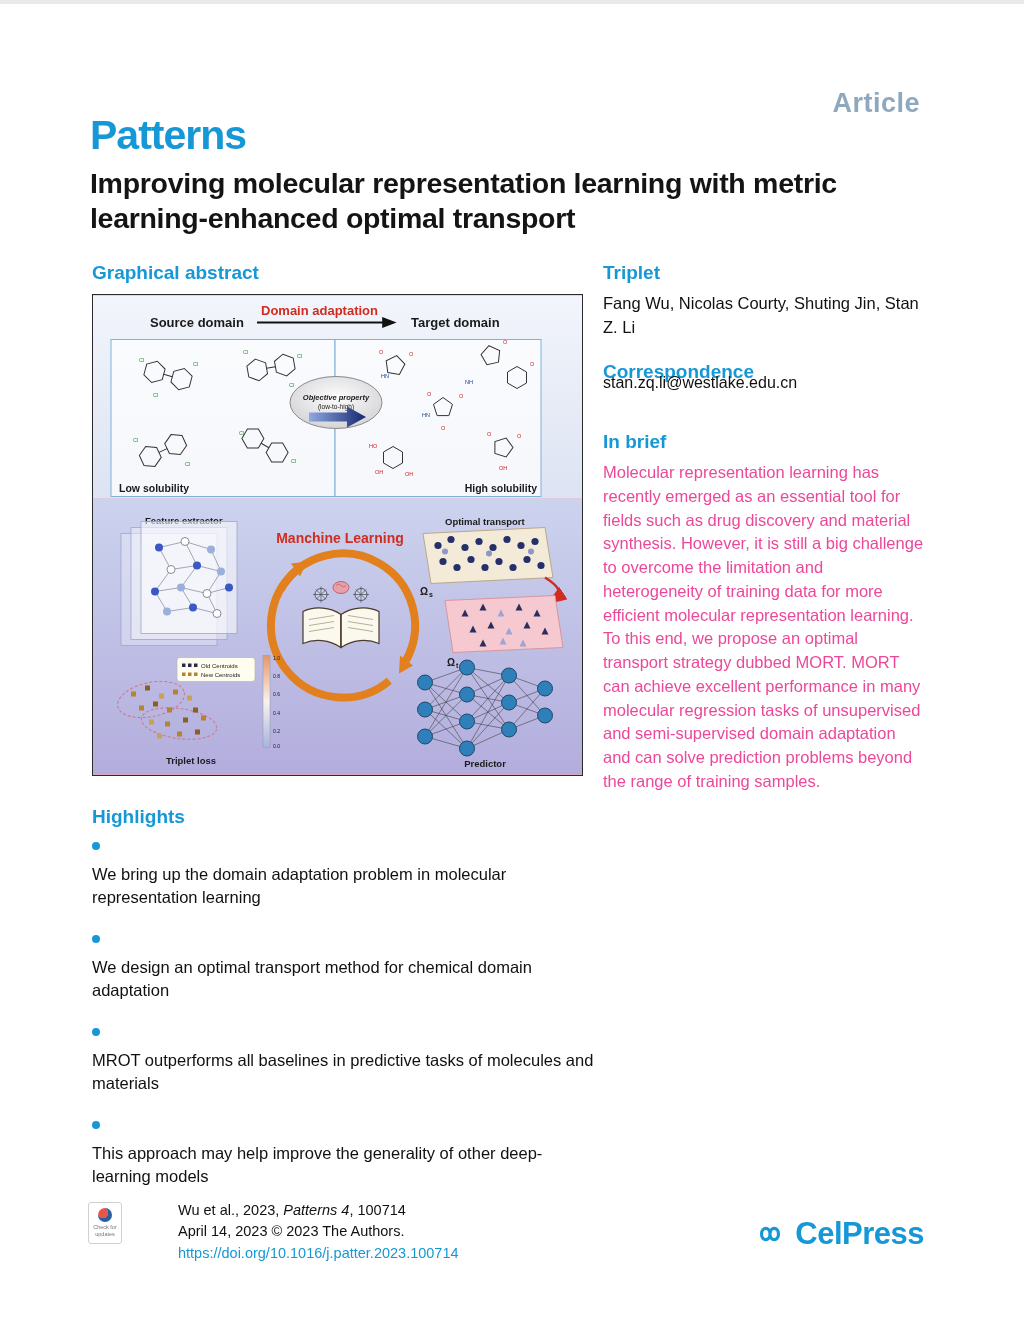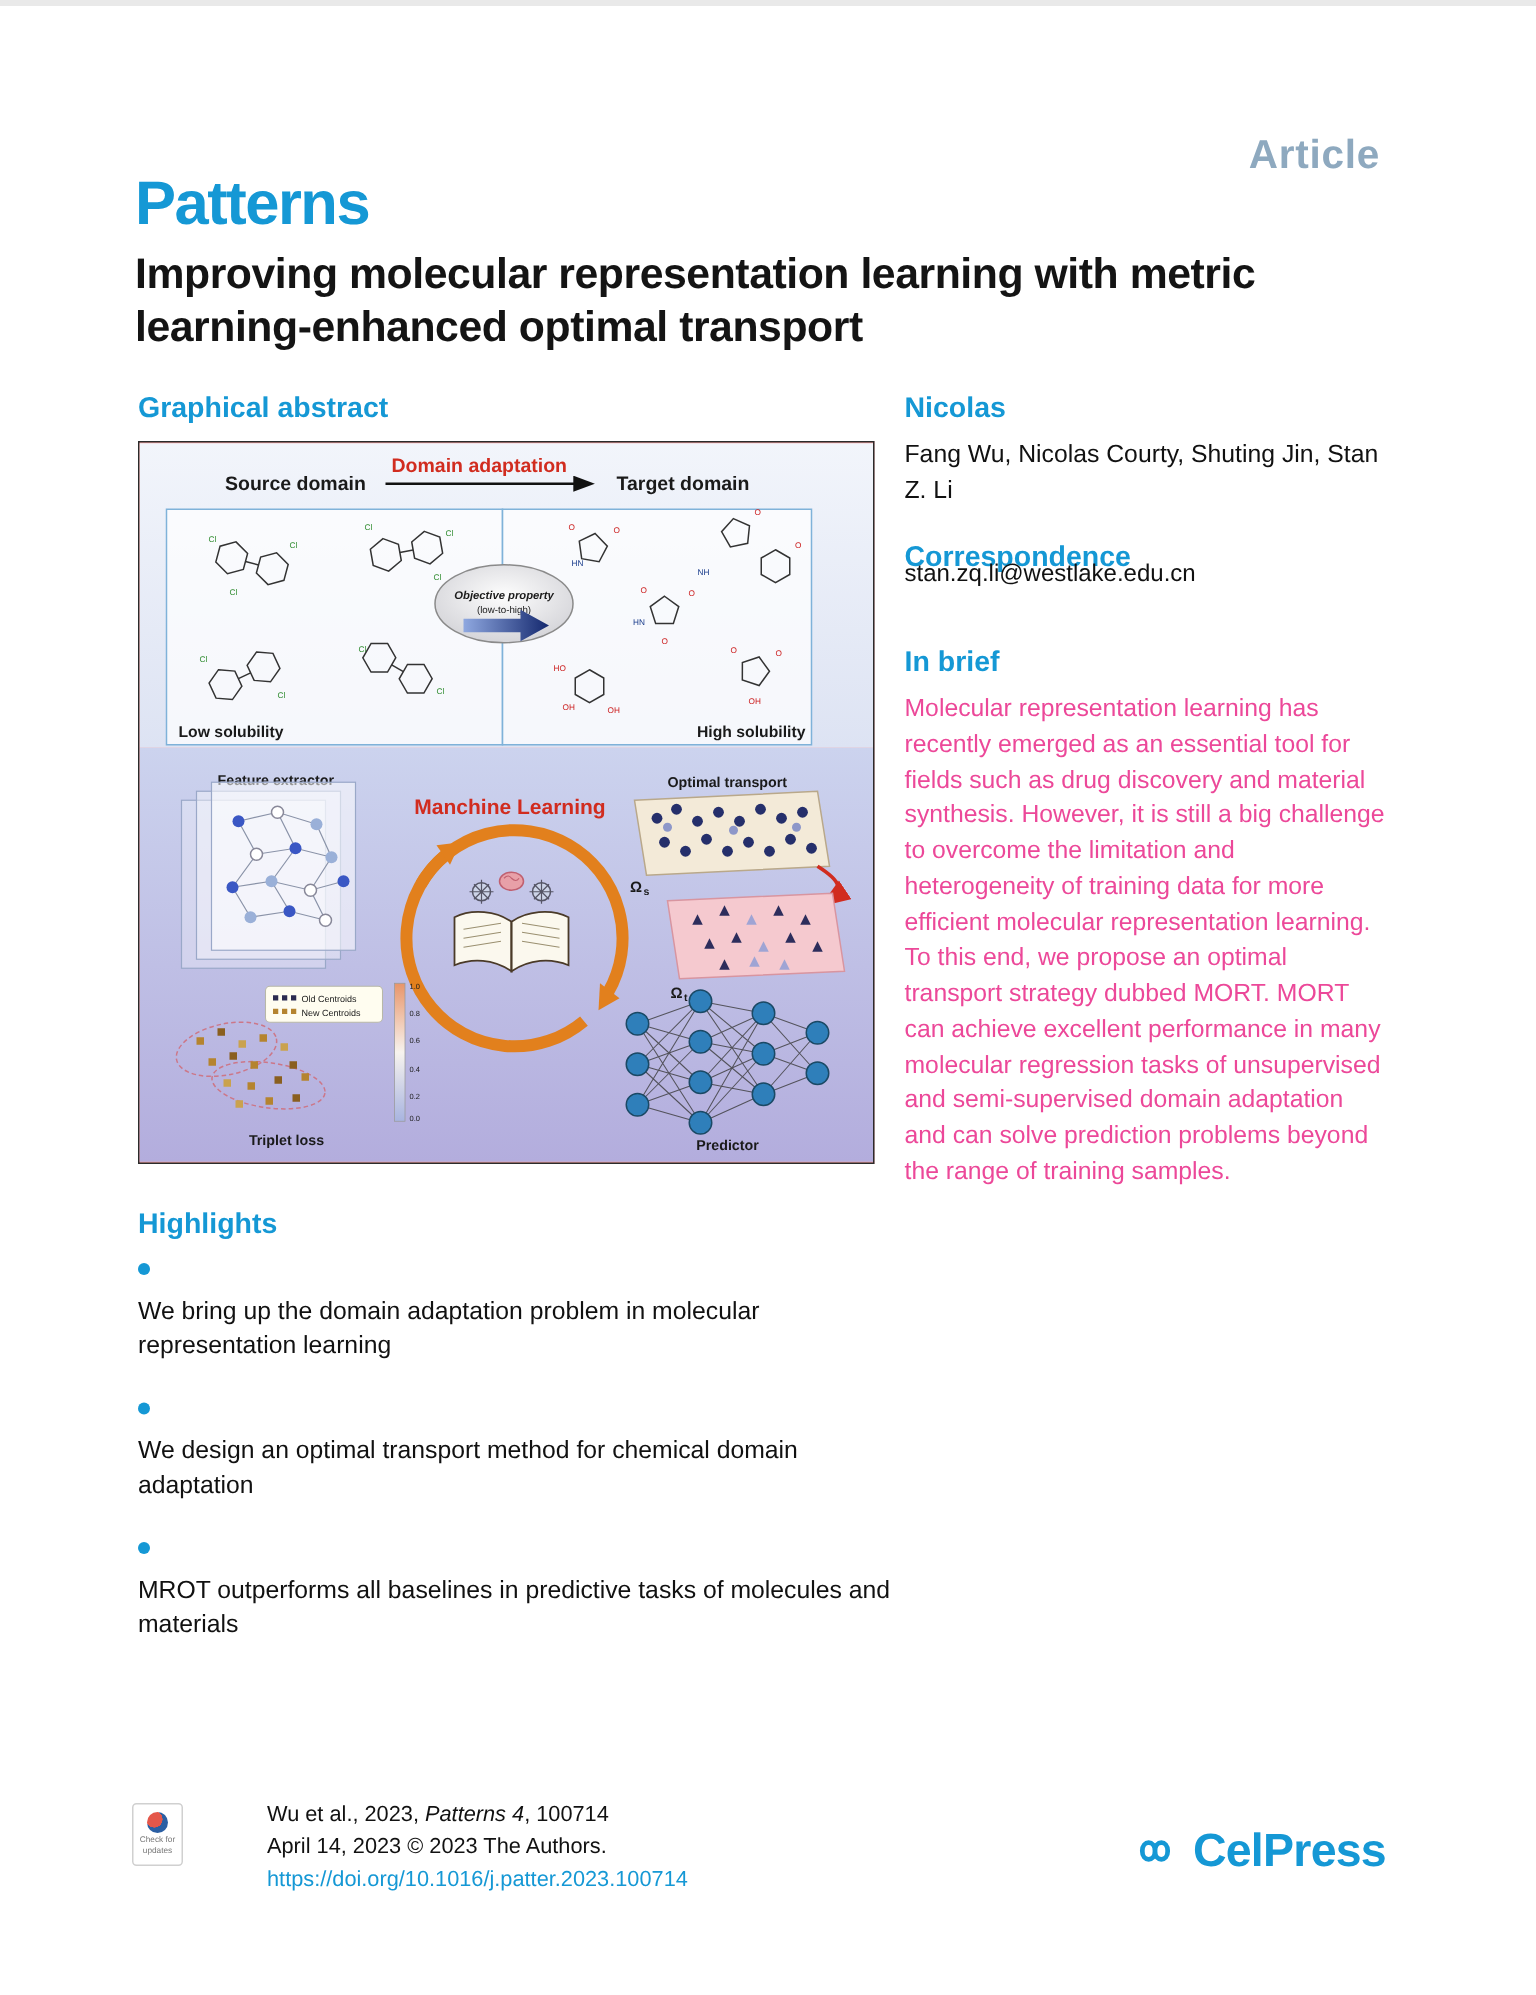--- a/index.html
+++ b/index.html
@@ -329,21 +329,21 @@
             <circle cx="416" cy="407" r="7.5"></circle>
             <circle cx="416" cy="434" r="7.5"></circle>
           <circle cx="452" cy="393" r="7.5"></circle>
             <circle cx="452" cy="420" r="7.5"></circle>
         </g>
         <text x="392" y="471" font-size="9.5" text-anchor="middle" class="fig-bold">Predictor</text>
       </g>
     </svg>
   </div>
 
-  <h2 class="section-heading" id="authors-heading">Nicolas</h2>
+  <h2 class="section-heading" id="authors-heading">Triplet</h2>
   <div class="authors-names">Fang Wu, Nicolas Courty, Shuting Jin, Stan Z. Li</div>
 
   <h2 class="section-heading" id="corr-heading">Correspondence</h2>
   <a class="corr-email" href="#">stan.zq.li@westlake.edu.cn</a>
 
   <h2 class="section-heading" id="inbrief-heading">In brief</h2>
   <div class="inbrief-text">Molecular representation learning has recently emerged as an essential tool for fields such as drug discovery and material synthesis. However, it is still a big challenge to overcome the limitation and heterogeneity of training data for more efficient molecular representation learning. To this end, we propose an optimal transport strategy dubbed MORT. MORT can achieve excellent performance in many molecular regression tasks of unsupervised and semi-supervised domain adaptation and can solve prediction problems beyond the range of training samples.</div>
 
   <h2 class="section-heading" id="highlights-heading">Highlights</h2>
   <ul class="highlights-list">
@@ -352,20 +352,24 @@
       <span>We bring up the domain adaptation problem in molecular representation learning</span>
     </li>
     <li>
       <span class="bullet"></span>
       <span>We design an optimal transport method for chemical domain adaptation</span>
     </li>
     <li>
       <span class="bullet"></span>
       <span>MROT outperforms all baselines in predictive tasks of molecules and materials</span>
     </li>
+    <li>
+      <span class="bullet"></span>
+      <span>This approach may help improve the generality of other deep-learning models</span>
+    </li>
   </ul>
 
   <div class="check-badge">
     <span class="cb-icon"></span>
     <span class="cb-text">
       <span>Check for</span><br>
       <span>updates</span>
     </span>
   </div>
 

